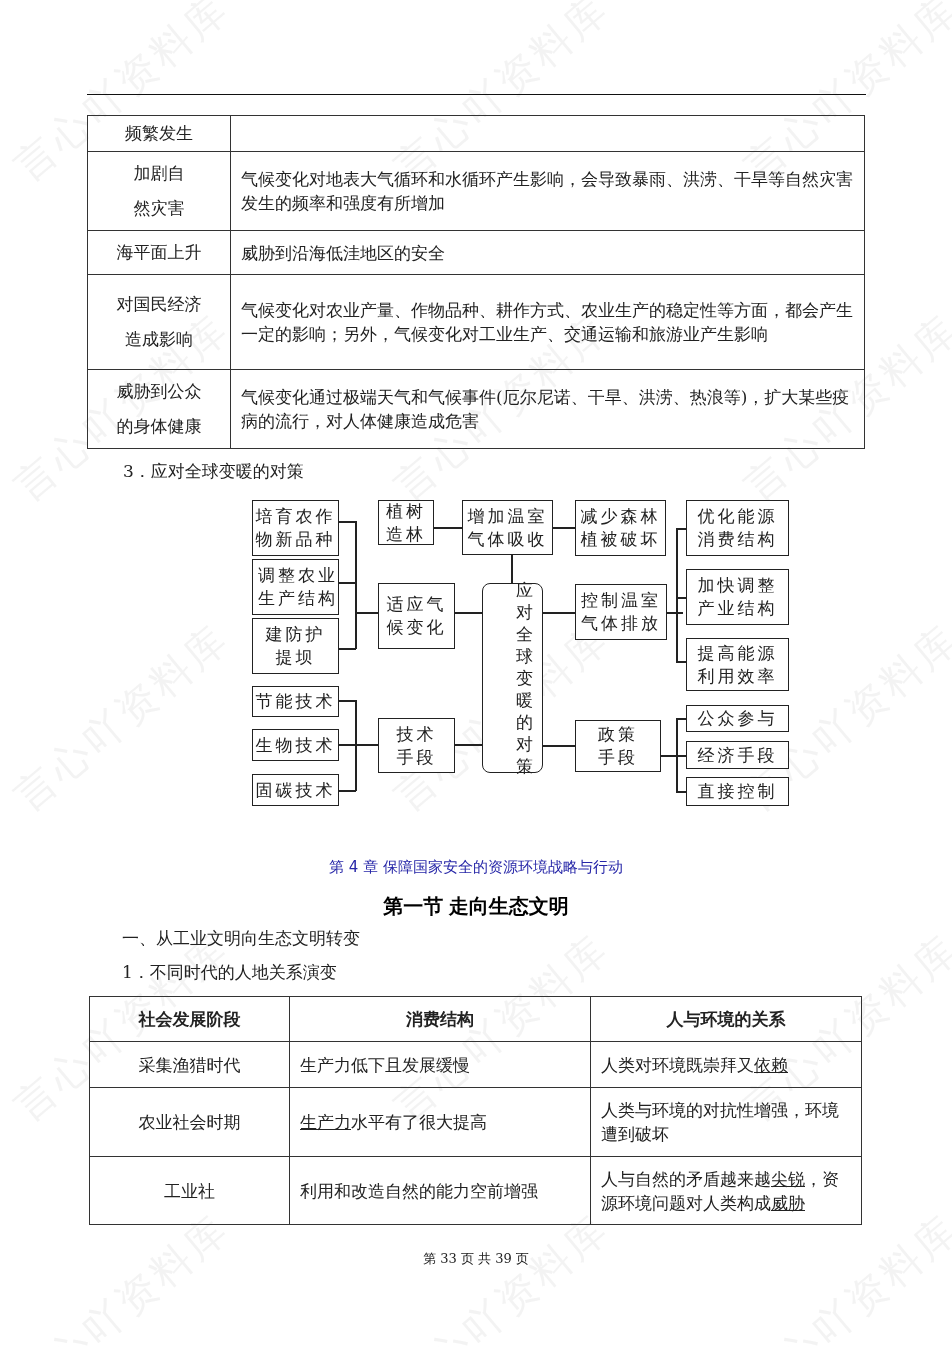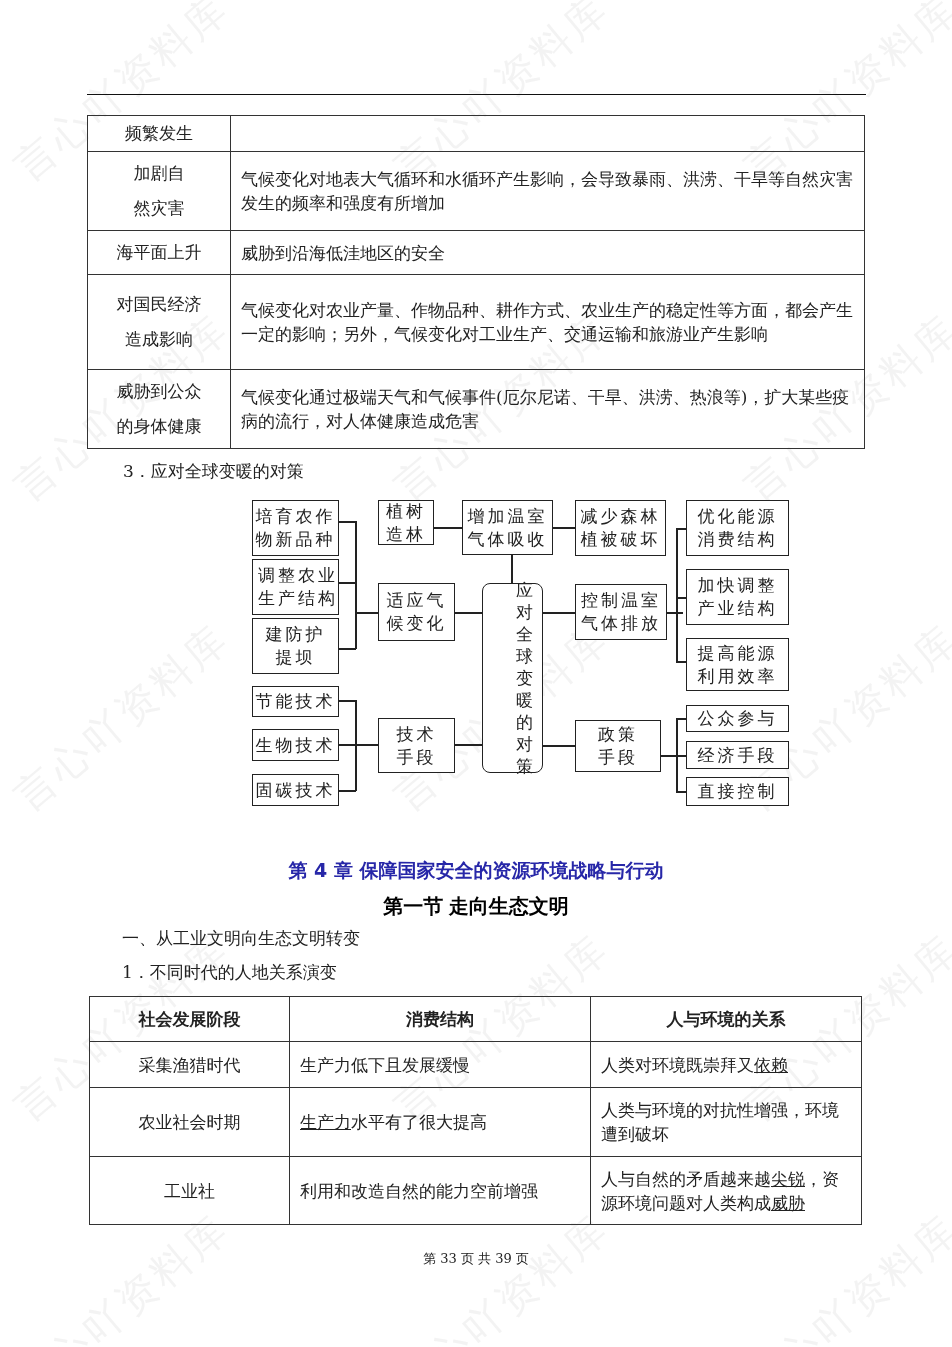--- a/index.html
+++ b/index.html
@@ -27,21 +27,21 @@
   
   .diagram { position: absolute; left: 0; top: 0; }
   .node { position: absolute; border: 1.5px solid #222; background: #fff; box-sizing: border-box;
           display: flex; align-items: center; justify-content: center; text-align: center;
           font-family: "DejaVu Sans", sans-serif; font-size: 17px; line-height: 23px;
           letter-spacing: 3px; }
   .node.central { border-radius: 8px; font-size: 17px; line-height: 22px; padding-left: 27px; }
   .line { position: absolute; background: #222; }
 
   .chapter-title { position: absolute; left: 0; width: 952px; top: 858px; text-align: center;
-                   font-size: 19px; font-weight: bold; color: #2727a8; font-family: "DejaVu Sans", sans-serif; }
+                   font-size: 15px; font-weight: normal; color: #2727a8; font-family: "DejaVu Sans", sans-serif; }
   .section-title { position: absolute; left: 0; width: 952px; top: 893px; text-align: center;
                    font-size: 20px; font-weight: bold; color: #000000; font-family: Liberation Sans, sans-serif; }
 
   #t2 { left: 89px; top: 996px; width: 773px; }
   #t2 th { font-weight: bold; height: 44px; font-family: "DejaVu Sans", sans-serif; font-size: 17px; }
   #t2 td { line-height: 24px; }
   #t2 .c1 { width: 179px; text-align: center; }
   #t2 .c2 { width: 280px; }
   #t2 .c3 { }
   .u { text-decoration: underline; margin-top: 23px; }
@@ -152,21 +152,21 @@
           <div>调整农业</div>
           <div>生产结构</div>
         </div>
     </div>
     <div class="node" style="left:252px;top:618px;width:87px;height:56px;">
       <div>
           <div>建防护</div>
           <div>提坝</div>
         </div>
     </div>
-    <div class="node" style="left:378px;top:583px;width:77px;height:58px;">
+    <div class="node" style="left:378px;top:583px;width:77px;height:66px;">
       <div>
           <div>适应气</div>
           <div>候变化</div>
         </div>
     </div>
 
     <div class="node" style="left:378px;top:500px;width:56px;height:45px;">
       <div>
           <div>植树</div>
           <div>造林</div>

